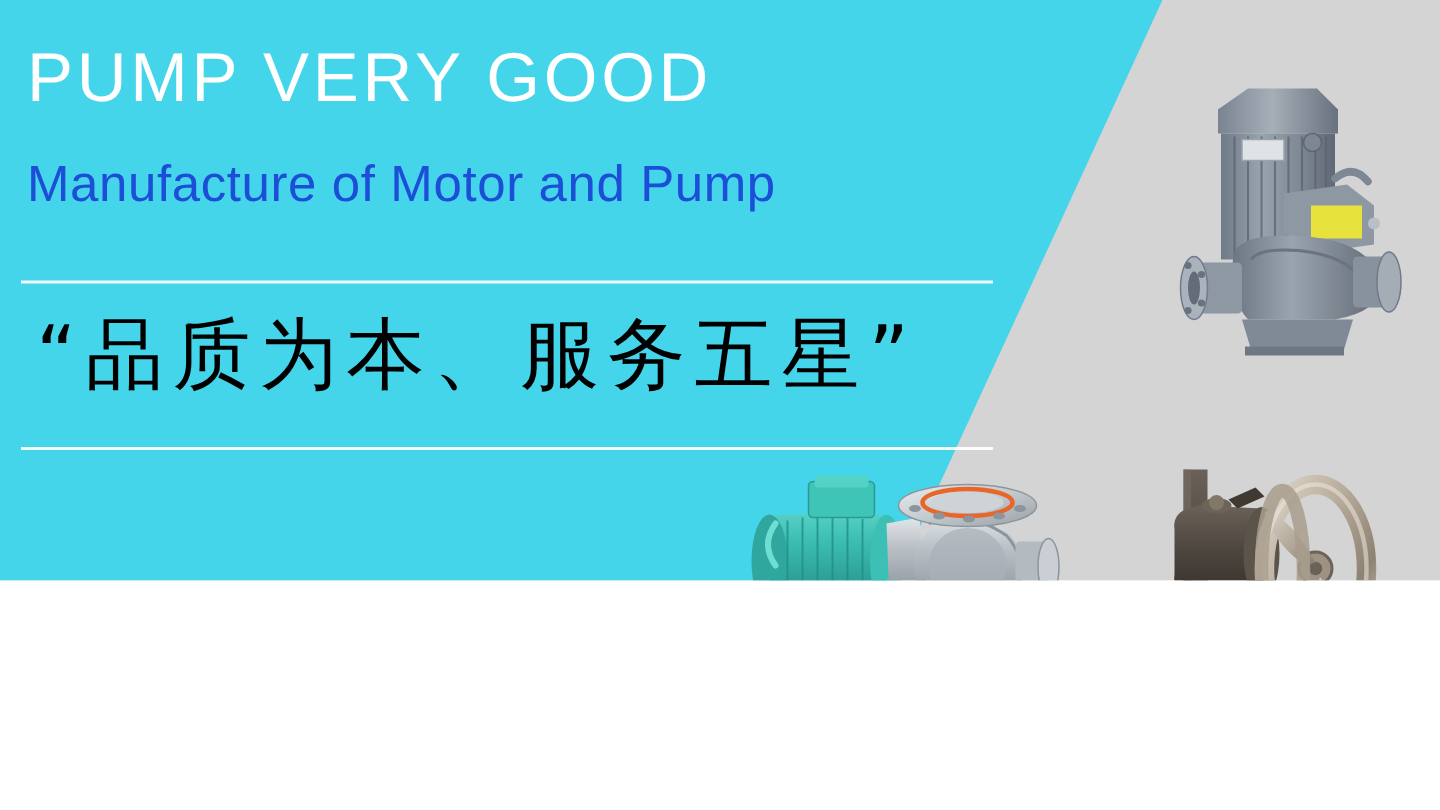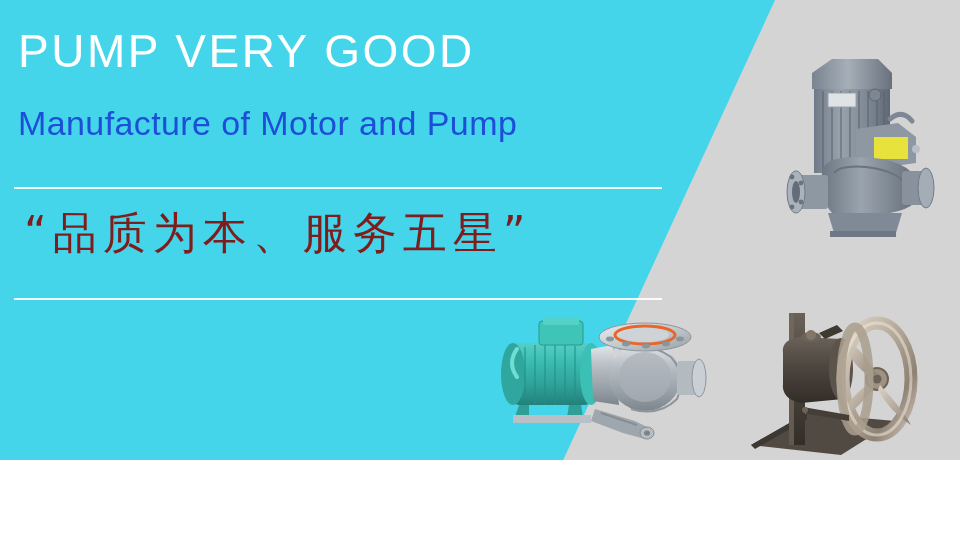--- a/index.html
+++ b/index.html
@@ -4,21 +4,21 @@
 <title>Pump Very Good Banner</title>
 <style>
   html, body {
     margin: 0;
     padding: 0;
     background: #ffffff;
   }
   #banner {
     position: relative;
     width: 960px;
-    height: 460px;
+    height: 387px;
     overflow: hidden;
     font-family: "Liberation Sans", "DejaVu Sans", sans-serif;
     background: #d4d4d4;
   }
 
   
   .bg-gray {
     position: absolute;
     inset: 0;
     background: #d4d4d4;
@@ -100,24 +100,24 @@
     background: #ffffff;
     opacity: 0.92;
   }
   .rule-top  { top: 187px; }
   .rule-bot  { top: 298px; }
 
   .slogan {
     position: absolute;
     left: 24px;
     top: 205px;
-    font-size: 44px;
+    font-size: 52px;
     font-weight: 500;
     letter-spacing: 6px;
-    color: #7f1d1d;
+    color: #000000;
     white-space: nowrap;
     line-height: 1.25;
     font-family: "DejaVu Sans", "Liberation Sans", sans-serif;
   }
 
   
   .product {
     position: absolute;
   }
   #product-inline-pump { left: 770px; top: 45px;  width: 185px; height: 215px; }

